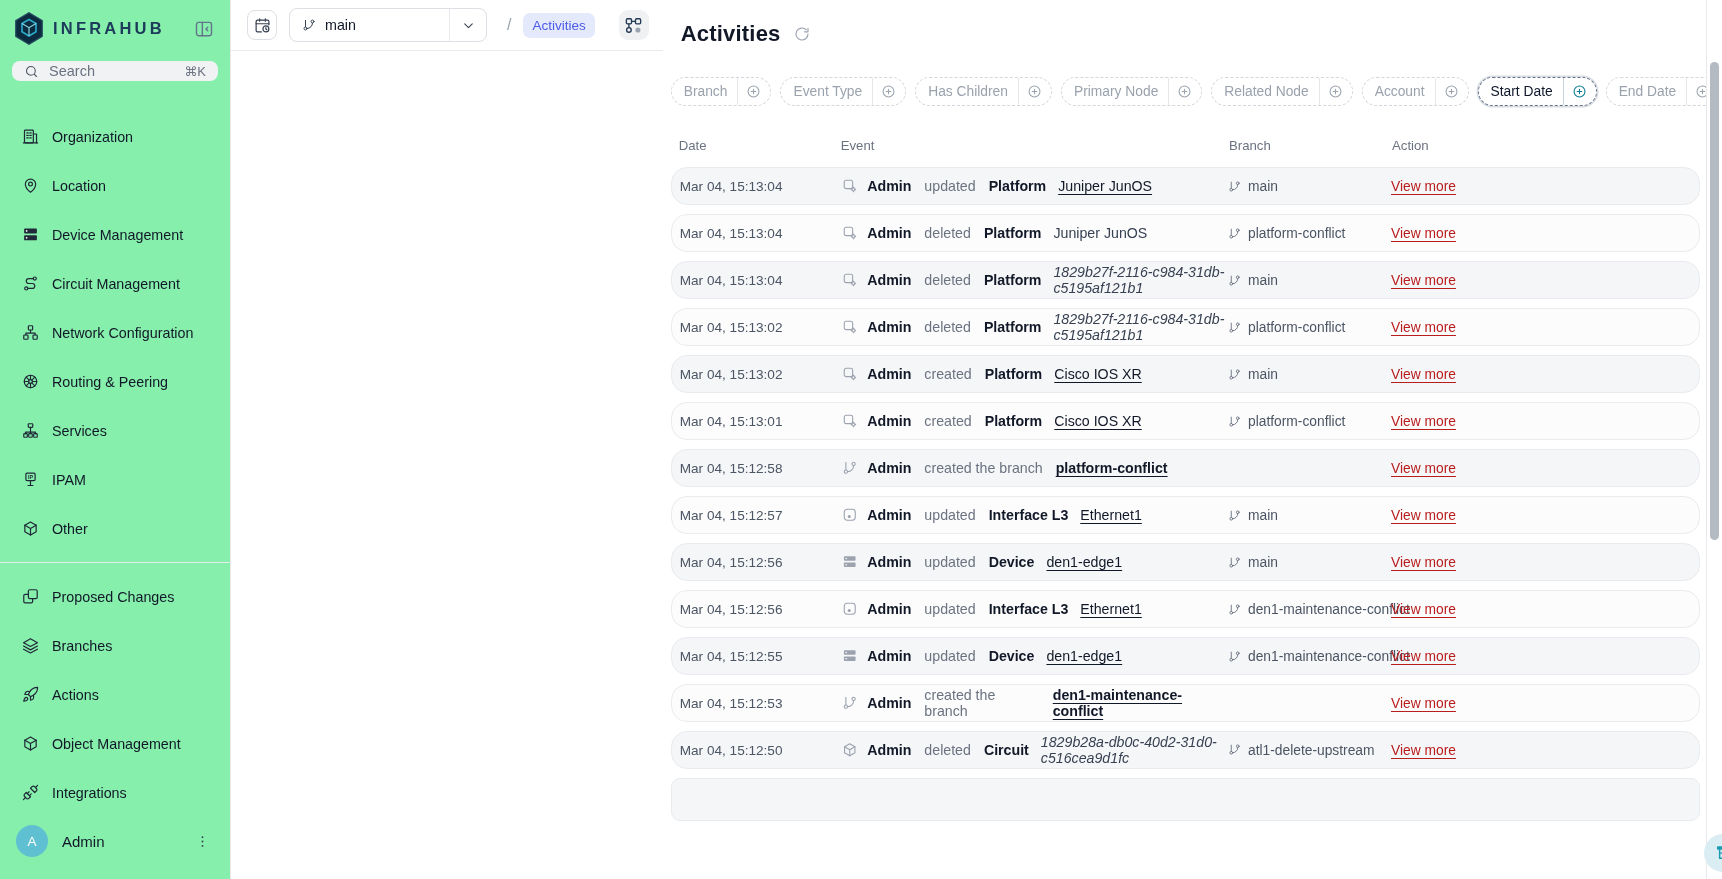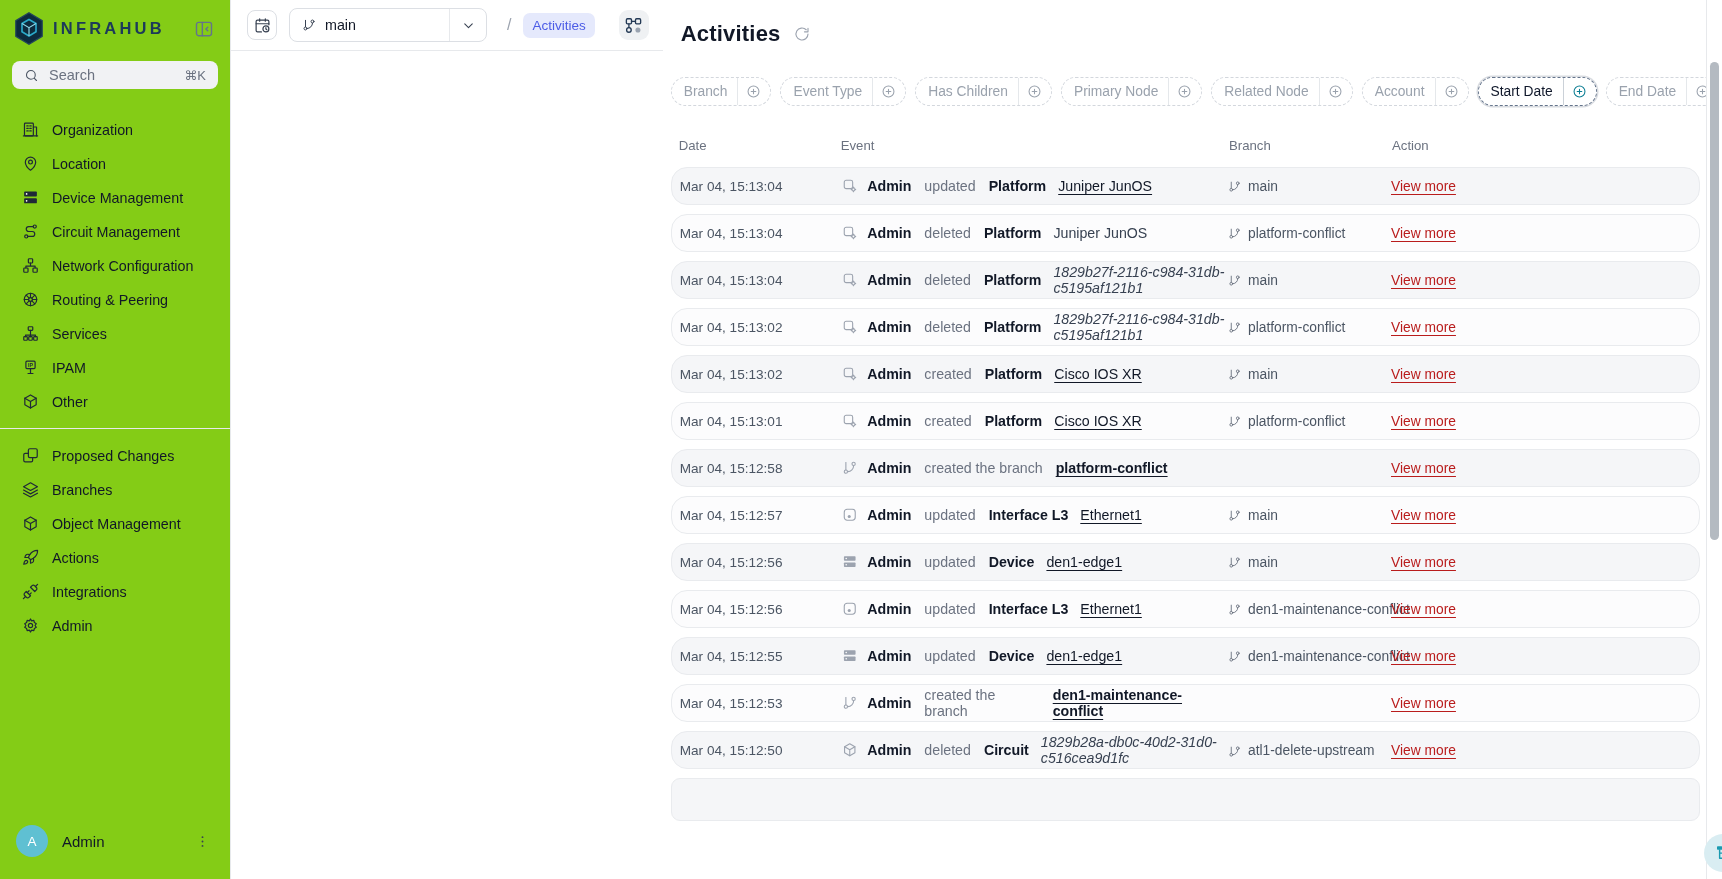--- a/index.html
+++ b/index.html
@@ -3,32 +3,32 @@
 <meta charset="utf-8">
 <style>
 html,body{margin:0;padding:0}
 body{width:1722px;height:879px;overflow:hidden;background:#fff;color:#111827;
   font-family:"Liberation Sans","DejaVu Sans",sans-serif;font-size:14px;position:relative}
 .app{display:flex;width:100%;height:100%}
 .icon{display:inline-flex;align-items:center;justify-content:center;flex:none}
 .icon svg{width:100%;height:100%;display:block}
 
 
-aside{width:230px;flex:none;border-right:1px solid #e7e9ec;display:flex;flex-direction:column;background:#84cc16}
+aside{width:230px;flex:none;border-right:1px solid #e7e9ec;display:flex;flex-direction:column;background:#86efac}
 .logo-row{display:flex;align-items:center;padding:12px 16px 10px 14px}
 .logo{display:flex;align-items:center;gap:9px}
 .logo-hex{width:30px;height:33px}
 .logo-text{font-size:16.5px;font-weight:800;letter-spacing:3.2px;color:#1c3a5a}
 .collapse-btn{margin-left:auto;width:20px;height:20px;color:#64748b;background:none;border:none;padding:0;cursor:pointer}
-.searchbox{margin:6px 12px 0;height:28px;background:#f1f2f4;border-radius:8px;display:flex;align-items:center;padding:0 12px;gap:10px;color:#6b7280;cursor:pointer}
+.searchbox{margin:6px 12px 0;height:20px;background:#f1f2f4;border-radius:8px;display:flex;align-items:center;padding:0 12px;gap:10px;color:#6b7280;cursor:pointer}
 .search-icon{width:15px;height:15px;color:#4b5563}
 .search-label{flex:1;font-size:14.5px}
 .search-kbd{font-size:13px;color:#6b7280}
 nav{padding-top:22px;flex:1;overflow:hidden}
-.nav-item{display:flex;align-items:center;gap:13px;margin:3px 10px;padding:7px 12px;border-radius:8px;font-size:14.3px;color:#111827;cursor:pointer}
+.nav-item{display:flex;align-items:center;gap:13px;margin:18px 10px;padding:7px 12px;border-radius:8px;font-size:14.3px;color:#111827;cursor:pointer}
 .nav-item.active{background:#f1f2f4}
 .nav-icon{width:17px;height:17px;color:#1f2937}
 .nav-label{flex:1;white-space:nowrap;overflow:hidden}
 .kebab{width:15px;height:15px;color:#374151}
 .nav-divider{border:none;border-top:1px solid #e7e9ec;margin:11px 0}
 .user-row{display:flex;align-items:center;gap:14px;padding:16px 20px 22px 16px}
 .avatar{width:32px;height:32px;border-radius:50%;background:#5fc0d2;color:#fff;display:flex;align-items:center;justify-content:center;font-size:13.5px;flex:none}
 .user-name{flex:1;font-size:15px;color:#111827}
 
 
@@ -250,39 +250,39 @@
           <div class="nav-item">
             <span class="icon nav-icon">
               <svg viewBox="0 0 24 24" fill="none" stroke="currentColor" stroke-width="1.7" stroke-linecap="round" stroke-linejoin="round">
                 <path d="M12 2.6L21.8 8 12 13.4 2.2 8z"></path>
                 <path d="M2.2 12.8l9.8 5.4 9.8-5.4M2.2 17.2L12 22.6l9.8-5.4"></path>
               </svg>
             </span>
             <span class="nav-label">Branches</span>
 
           </div>
-          <div class="nav-item odd">
-            <span class="icon nav-icon">
-              <svg viewBox="0 0 24 24" fill="none" stroke="currentColor" stroke-width="1.7" stroke-linecap="round" stroke-linejoin="round">
-                <path d="M12 2.7l8 4.6v9.4l-8 4.6-8-4.6V7.3z"></path>
-                <path d="M4 7.3l8 4.7 8-4.7M12 12v9.3"></path>
-              </svg>
-            </span>
-            <span class="nav-label">Object Management</span>
-
-          </div>
           <div class="nav-item">
             <span class="icon nav-icon">
               <svg viewBox="0 0 24 24" fill="none" stroke="currentColor" stroke-width="1.7" stroke-linecap="round" stroke-linejoin="round">
                 <path d="M4.5 16.5c-1.5 1.3-2 5-2 5s3.7-.5 5-2c.7-.8.7-2.1-.1-2.9a2.18 2.18 0 0 0-2.9-.1z"></path>
                 <path d="M12 15l-3-3a22 22 0 0 1 2-4A12.9 12.9 0 0 1 22 2c0 2.7-.8 7.5-6 11a22.4 22.4 0 0 1-4 2z"></path>
                 <path d="M9 12H4s.6-3 2-4c1.6-1.1 5 0 5 0M12 15v5s3-.6 4-2c1.1-1.6 0-5 0-5"></path>
               </svg>
             </span>
             <span class="nav-label">Actions</span>
+
+          </div>
+          <div class="nav-item odd">
+            <span class="icon nav-icon">
+              <svg viewBox="0 0 24 24" fill="none" stroke="currentColor" stroke-width="1.7" stroke-linecap="round" stroke-linejoin="round">
+                <path d="M12 2.7l8 4.6v9.4l-8 4.6-8-4.6V7.3z"></path>
+                <path d="M4 7.3l8 4.7 8-4.7M12 12v9.3"></path>
+              </svg>
+            </span>
+            <span class="nav-label">Object Management</span>
 
           </div>
           <div class="nav-item odd">
             <span class="icon nav-icon">
               <svg viewBox="0 0 24 24" fill="none" stroke="currentColor" stroke-width="1.7" stroke-linecap="round" stroke-linejoin="round">
                 <path d="M19 5l3-3M2 22l3-3"></path>
                 <path d="M6.3 20.3a2.4 2.4 0 0 0 3.4 0L12 18l-6-6-2.3 2.3a2.4 2.4 0 0 0 0 3.4z"></path>
                 <path d="M7.5 13.5L10 11M10.5 16.5L13 14"></path>
                 <path d="M12 6l6 6 2.3-2.3a2.4 2.4 0 0 0 0-3.4l-2.6-2.6a2.4 2.4 0 0 0-3.4 0z"></path>
               </svg>
@@ -841,21 +841,21 @@
                   <path d="M12 2.7l8 4.6v9.4l-8 4.6-8-4.6V7.3z"></path>
                   <path d="M4 7.3l8 4.7 8-4.7M12 12v9.3"></path>
                 </svg>
               </span>
               <span class="actor">Admin</span>
               <span class="verb">deleted</span>
               <span class="otype">Circuit</span>
               <a class="oname">1829b28a-db0c-40d2-31d0-c516cea9d1fc</a>
             </div>
             <div class="cell branch">
-              <span class="bwrap" style="display:flex;align-items:flex-end;gap:7px">
+              <span class="bwrap" style="display:flex;align-items:flex-start;gap:7px">
                 <span class="icon branch-mini">
                   <svg viewBox="0 0 24 24" fill="none" stroke="currentColor" stroke-width="1.7" stroke-linecap="round" stroke-linejoin="round">
                     <path d="M6 4v11"></path>
                     <circle cx="18" cy="6" r="2.5"></circle>
                     <circle cx="6" cy="18" r="2.5"></circle>
                     <path d="M18 9a9 9 0 0 1-9 9"></path>
                   </svg>
                 </span>
                 <span>atl1-delete-upstream</span>
               </span>

